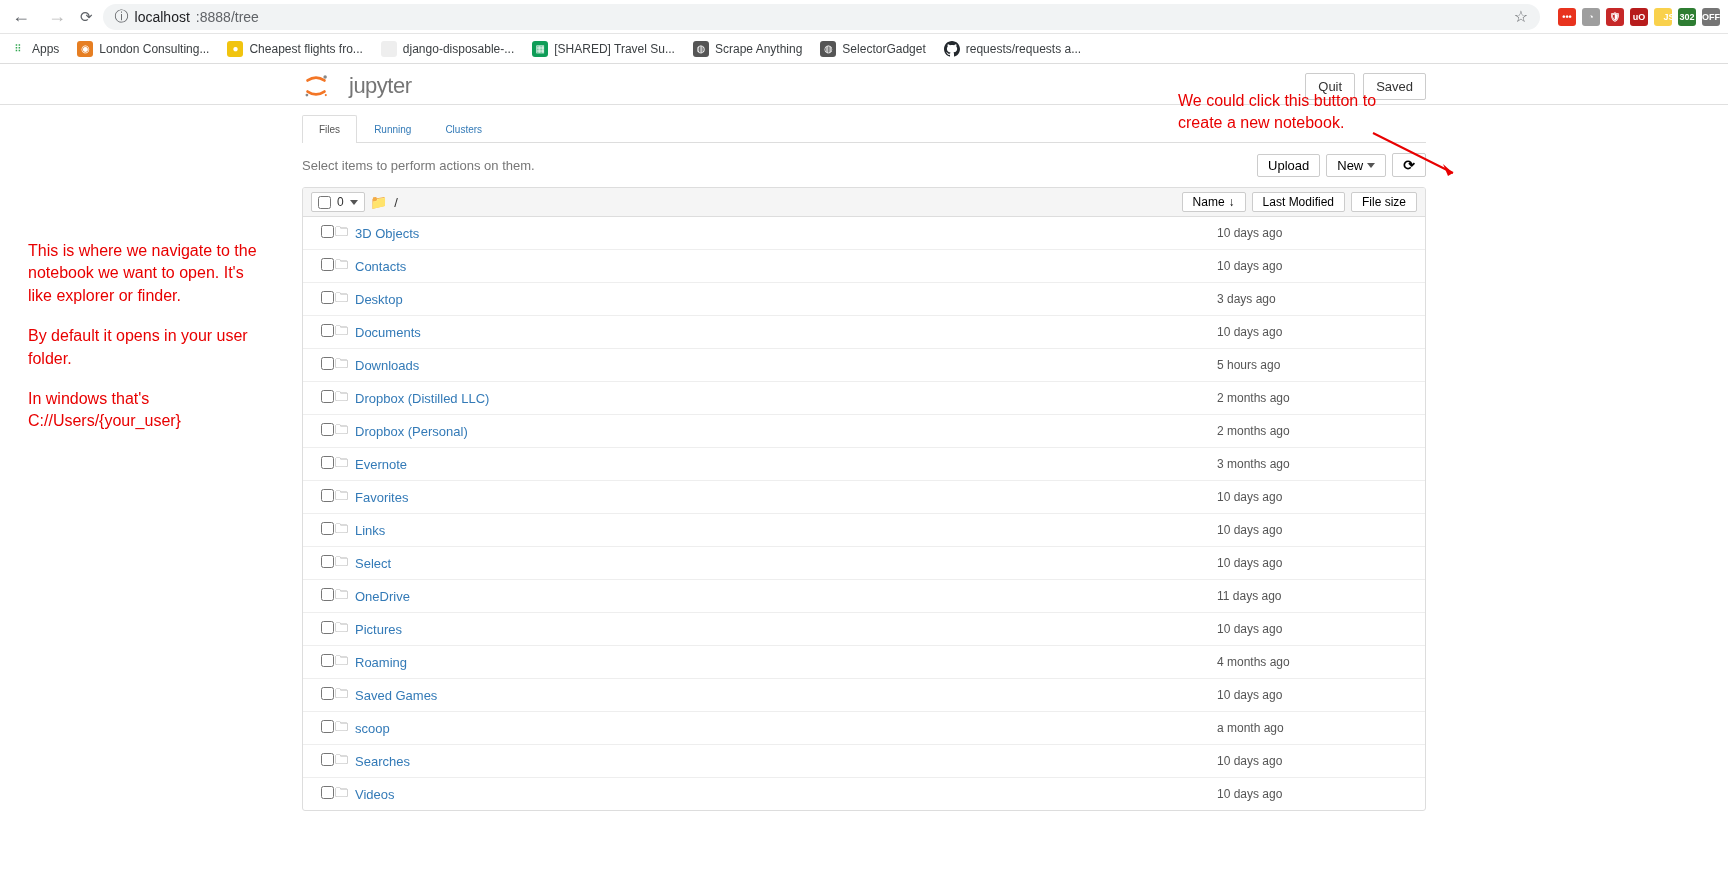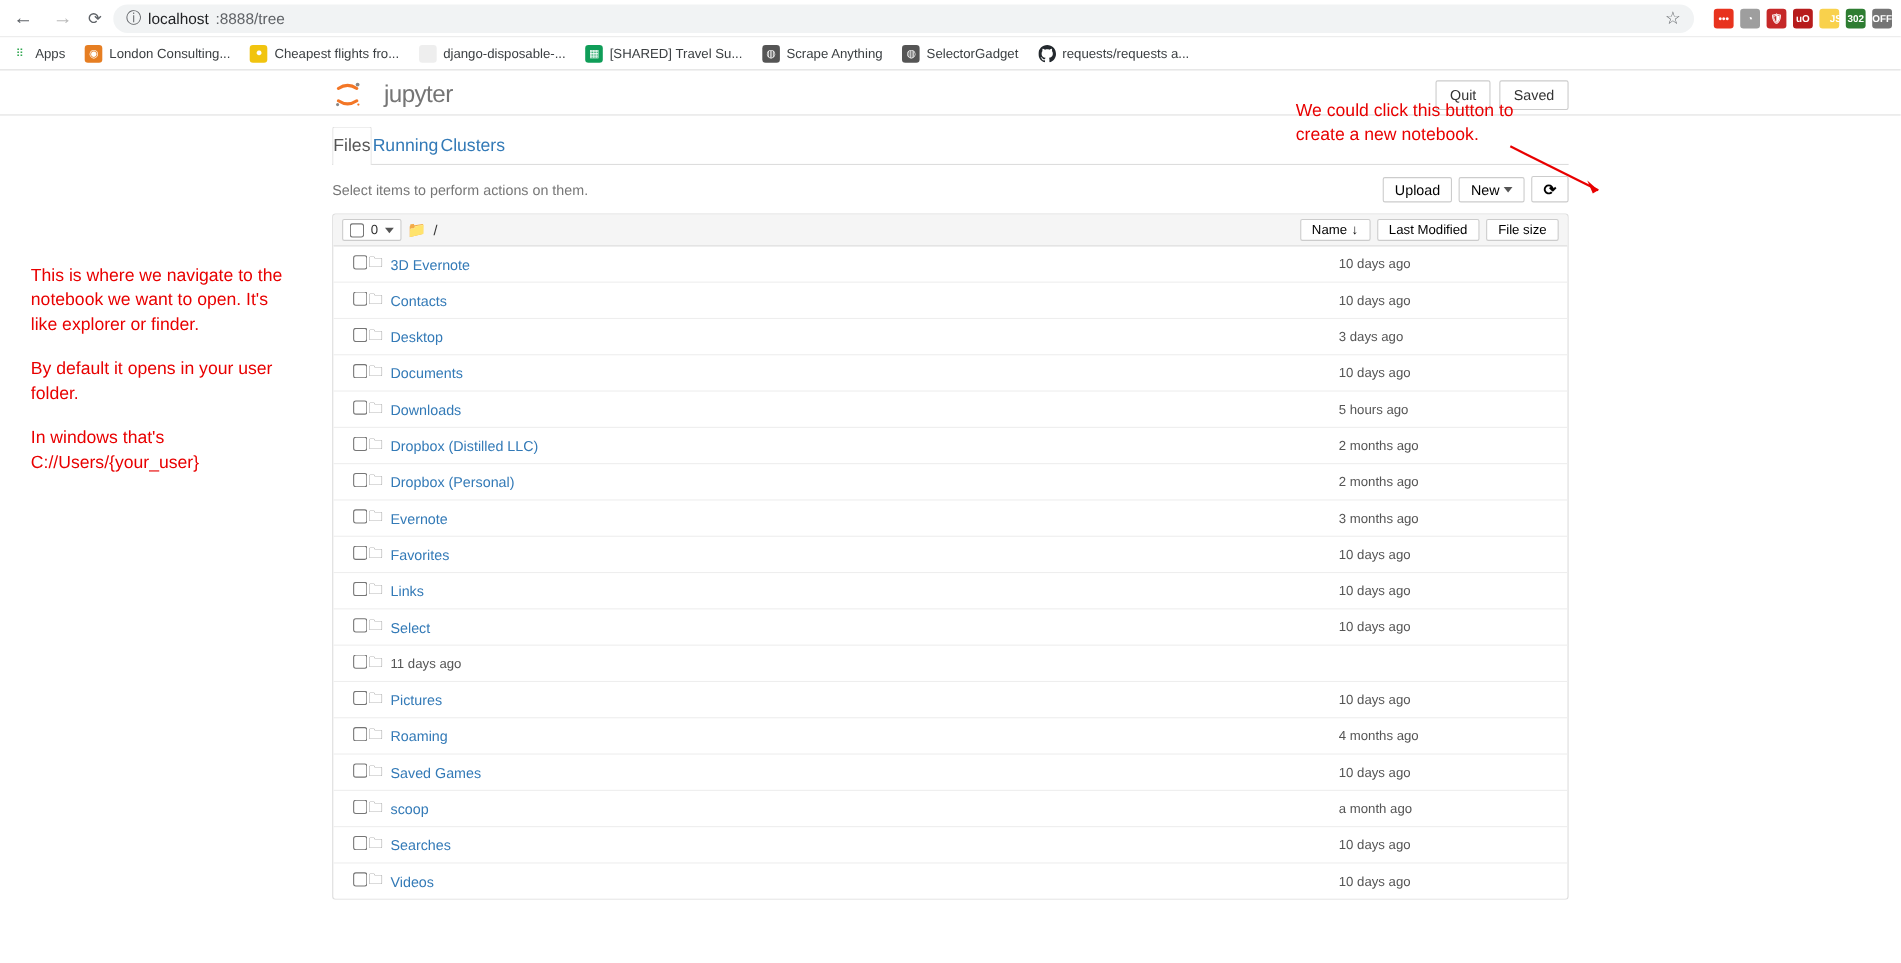--- a/index.html
+++ b/index.html
@@ -25,21 +25,21 @@
 .jn-header { max-width: 1124px; margin: 0 auto; display: flex; align-items: center; justify-content: space-between; padding: 8px 0 4px; }
 .jn-logo { display: flex; align-items: center; gap: 19px; font-size: 22px; color: #757575; }
 .jn-logo svg { width: 28px; height: 28px; }
 .jn-logo-text { font-weight: 400; letter-spacing: -0.5px; }
 .jn-actions { display: flex; gap: 8px; }
 .jn-btn { border: 1px solid #ccc; background: #fff; padding: 5px 12px; font-size: 13px; border-radius: 2px; cursor: pointer; color: #333; }
 
 .jn-divider { border-bottom: 1px solid #e0e0e0; }
 
 .jn-tabs { max-width: 1124px; margin: 0 auto; display: flex; border-bottom: 1px solid #ddd; margin-top: 10px; }
-.jn-tab { padding: 8px 0; font-size: 16px; color: #337ab7; cursor: pointer; border: 1px solid transparent; border-bottom: none; margin-bottom: -1px; }
+.jn-tab { padding: 8px 16px; font-size: 10px; color: #337ab7; cursor: pointer; border: 1px solid transparent; border-bottom: none; margin-bottom: -1px; }
 .jn-tab.active { color: #555; border-color: #ddd; border-bottom-color: #fff; background: #fff; border-radius: 2px 2px 0 0; }
 
 .jn-toolbar { max-width: 1124px; margin: 0 auto; display: flex; align-items: center; justify-content: space-between; padding: 10px 0; }
 .jn-toolbar-left { font-size: 13px; color: #777; }
 .jn-toolbar-right { display: flex; gap: 6px; align-items: center; }
 .jn-small-btn { border: 1px solid #ccc; background: #fff; padding: 3px 10px; font-size: 13px; border-radius: 2px; cursor: pointer; display: flex; align-items: center; gap: 4px; }
 .caret { width: 0; height: 0; border-left: 4px solid transparent; border-right: 4px solid transparent; border-top: 5px solid #555; display: inline-block; }
 .refresh-icon { font-size: 14px; font-weight: bold; }
 
 .jn-filelist { max-width: 1124px; margin: 0 auto; border: 1px solid #ddd; border-radius: 3px; overflow: hidden; }
@@ -188,21 +188,21 @@
           <span>↓</span>
         </button>
         <button class="jn-sort-btn">Last Modified</button>
         <button class="jn-sort-btn">File size</button>
       </div>
     </div>
     <div id="file-rows">
         <div class="jn-row">
           <div class="jn-row-check"><input type="checkbox" style=""></div>
           <div class="jn-row-icon">🗀</div>
-          <div class="jn-row-name"><a href="#">3D Evernote</a></div>
+          <div class="jn-row-name"><a href="#">3D Objects</a></div>
           <div class="jn-row-date">10 days ago</div>
           <div class="jn-row-size"></div>
         </div>
         <div class="jn-row">
           <div class="jn-row-check"><input type="checkbox" style=""></div>
           <div class="jn-row-icon">🗀</div>
           <div class="jn-row-name"><a href="#">Contacts</a></div>
           <div class="jn-row-date">10 days ago</div>
           <div class="jn-row-size"></div>
         </div>
@@ -265,20 +265,21 @@
         <div class="jn-row">
           <div class="jn-row-check"><input type="checkbox" style=""></div>
           <div class="jn-row-icon">🗀</div>
           <div class="jn-row-name"><a href="#">Select</a></div>
           <div class="jn-row-date">10 days ago</div>
           <div class="jn-row-size"></div>
         </div>
         <div class="jn-row">
           <div class="jn-row-check"><input type="checkbox" style=""></div>
           <div class="jn-row-icon">🗀</div>
+          <div class="jn-row-name"><a href="#">OneDrive</a></div>
           <div class="jn-row-date">11 days ago</div>
           <div class="jn-row-size"></div>
         </div>
         <div class="jn-row">
           <div class="jn-row-check"><input type="checkbox" style=""></div>
           <div class="jn-row-icon">🗀</div>
           <div class="jn-row-name"><a href="#">Pictures</a></div>
           <div class="jn-row-date">10 days ago</div>
           <div class="jn-row-size"></div>
         </div>

